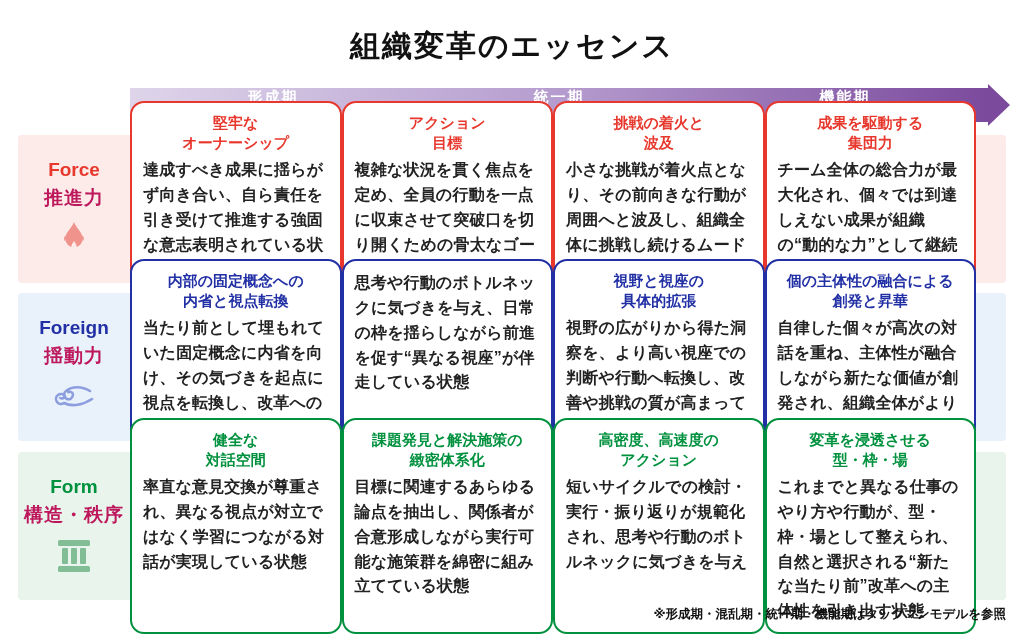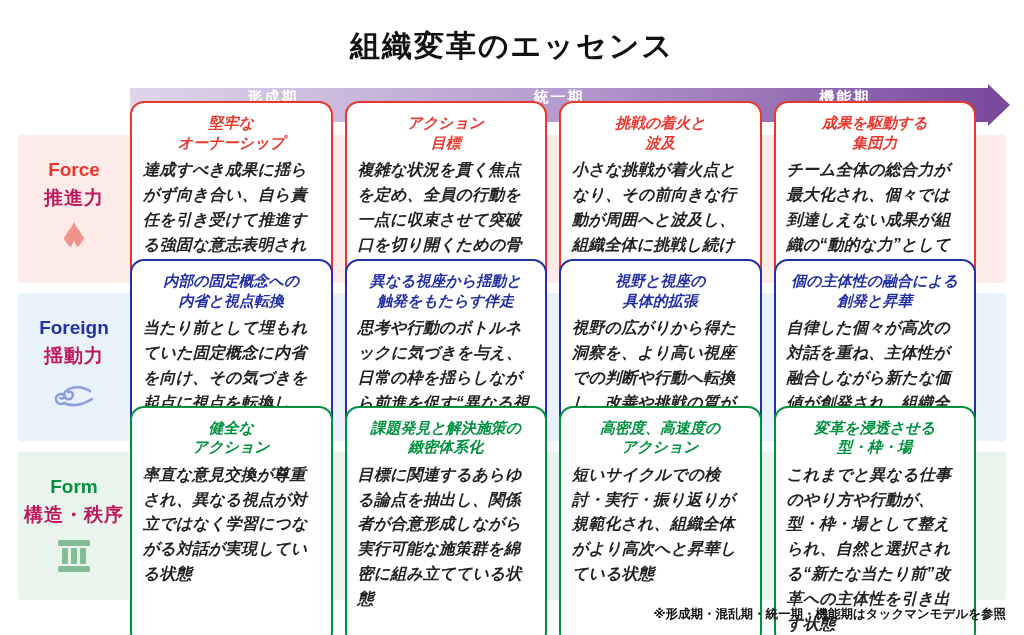--- a/index.html
+++ b/index.html
@@ -39,21 +39,21 @@
   .row-form{ top:452px; }
 
   .row-label{
     width:112px; flex:0 0 112px; text-align:right;
     display:flex; flex-direction:column; align-items:center; gap:4px;
   }
   .row-label .en{ font-size:19px; font-weight:bold; color:var(--accent); }
   .row-label .jp{ font-size:19px; font-weight:bold; color:#be185d; letter-spacing:1px; }
   .row-label .icon{ margin-top:4px; height:40px; display:flex; align-items:center; justify-content:center; }
 
-  .cards{ flex:1; display:flex; gap:12px; padding-right:30px;font-style:italic; }
+  .cards{ flex:1; display:flex; padding-right:30px; }
   .card{
     flex:1; background:#fff; border:2px solid var(--accent); border-radius:14px;
     min-height:126px; padding:10px 11px 8px 11px;
   }
   .card-title{
     text-align:center; font-weight:bold; color:var(--accent);
     font-size:15px; line-height:1.3; white-space:pre-line; margin-bottom:6px;
   }
   .card-body{
     font-size:16px; line-height:1.55; color:#222; font-weight:bold;
@@ -132,22 +132,20 @@
         </svg>
       </span>
     </div>
     <div class="cards">
       <div class="card">
         <div class="card-title">内部の固定概念への
 内省と視点転換</div>
         <div class="card-body">当たり前として埋もれていた固定概念に内省を向け、その気づきを起点に視点を転換し、改革への主体性を引き出す状態</div>
       </div>
       <div class="card">
-        <div class="card-title">異なる視座から揺動と
-触発をもたらす伴走</div>
         <div class="card-body">思考や行動のボトルネックに気づきを与え、日常の枠を揺らしながら前進を促す“異なる視座”が伴走している状態</div>
       </div>
       <div class="card">
         <div class="card-title">視野と視座の
 具体的拡張</div>
         <div class="card-body">視野の広がりから得た洞察を、より高い視座での判断や行動へ転換し、改善や挑戦の質が高まっている状態</div>
       </div>
       <div class="card">
         <div class="card-title">個の主体性の融合による
 創発と昇華</div>
@@ -168,32 +166,32 @@
             <rect x="10" y="10" width="6" height="16" rx="1"></rect>
             <rect x="19" y="10" width="6" height="16" rx="1"></rect>
             <rect x="28" y="10" width="6" height="16" rx="1"></rect>
           </g>
         </svg>
       </span>
     </div>
     <div class="cards">
       <div class="card">
         <div class="card-title">健全な
-アクション</div>
+対話空間</div>
         <div class="card-body">率直な意見交換が尊重され、異なる視点が対立ではなく学習につながる対話が実現している状態</div>
       </div>
       <div class="card">
         <div class="card-title">課題発見と解決施策の
 緻密体系化</div>
         <div class="card-body">目標に関連するあらゆる論点を抽出し、関係者が合意形成しながら実行可能な施策群を綿密に組み立てている状態</div>
       </div>
       <div class="card">
         <div class="card-title">高密度、高速度の
 アクション</div>
-        <div class="card-body">短いサイクルでの検討・実行・振り返りが規範化され、組織全体がより高次へと昇華している状態</div>
+        <div class="card-body">短いサイクルでの検討・実行・振り返りが規範化され、思考や行動のボトルネックに気づきを与え</div>
       </div>
       <div class="card">
         <div class="card-title">変革を浸透させる
 型・枠・場</div>
         <div class="card-body">これまでと異なる仕事のやり方や行動が、型・枠・場として整えられ、自然と選択される“新たな当たり前”改革への主体性を引き出す状態</div>
       </div>
     </div>
   </section>
 
   <div class="footnote">※形成期・混乱期・統一期・機能期はタックマンモデルを参照</div>

